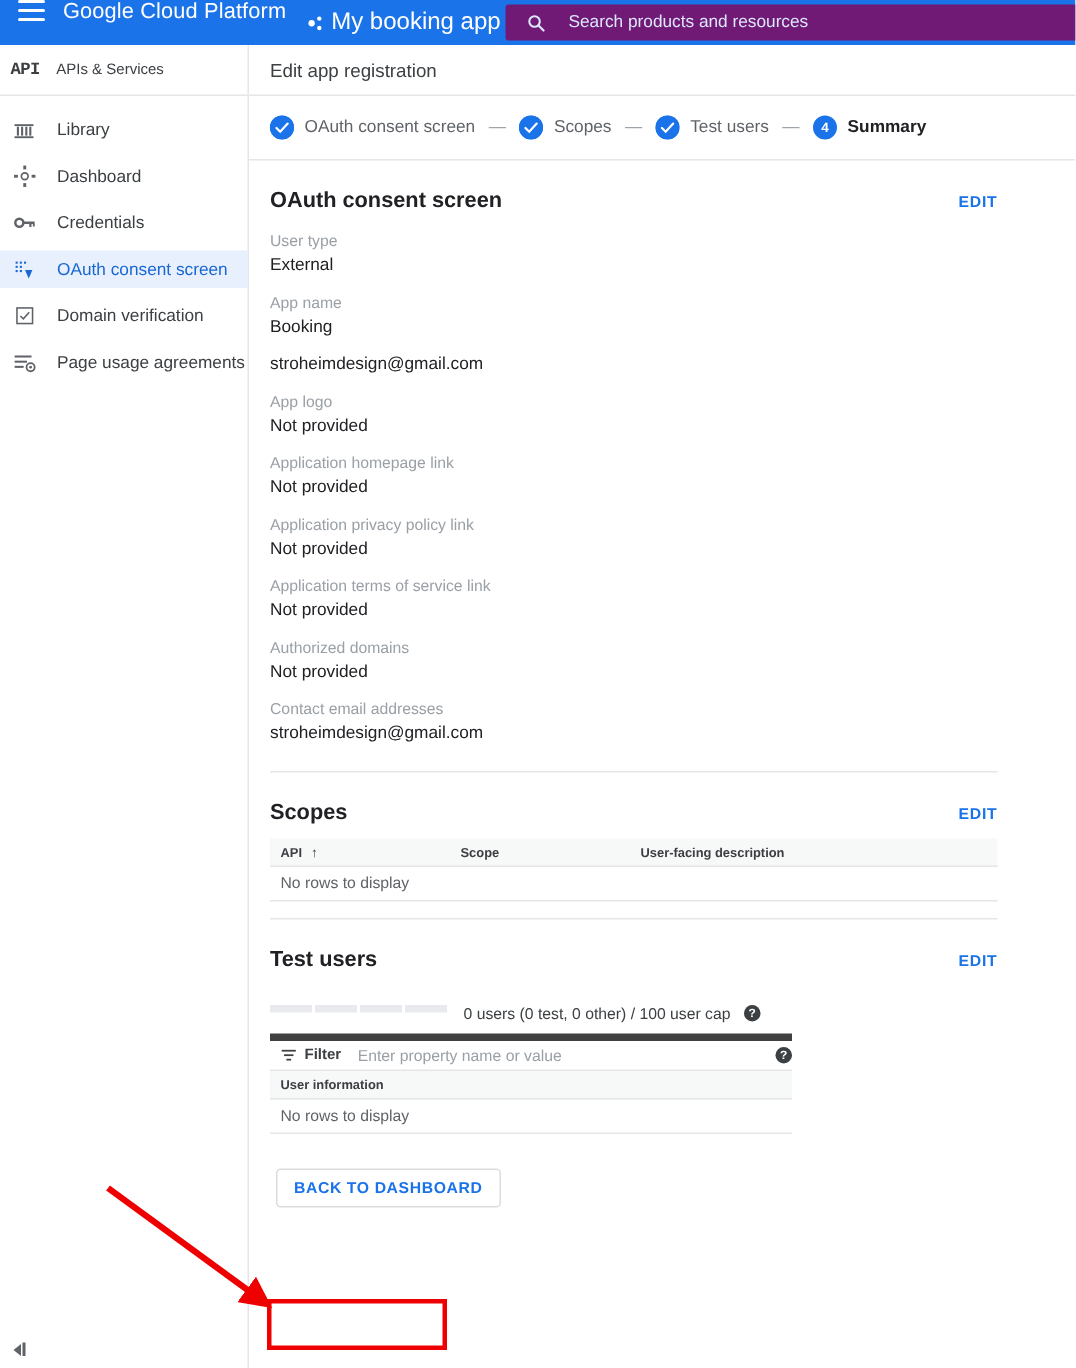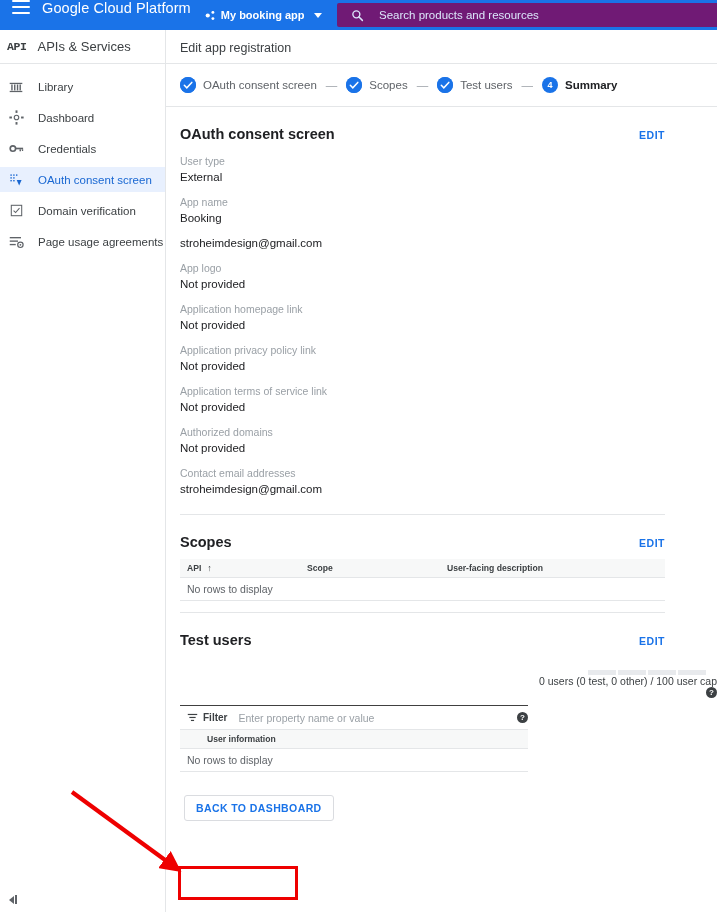--- a/index.html
+++ b/index.html
@@ -31,21 +31,21 @@
   .hamburger span { display: block; height: 2px; background: #fff; border-radius: 1px; }
   .brand {
     color: #fff;
     font-size: 14.5px;
     letter-spacing: .1px;
     white-space: nowrap;
     margin-right: 14px;
   }
   .project-chip {
     display: flex; align-items: center; gap: 5px;
-    color: #fff; font-size: 11px; font-weight: bold;
+    color: #fff; font-size: 16px; font-weight: normal;
     white-space: nowrap; cursor: pointer;
   }
   .proj-icon { width: 11px; height: 11px; display:block; }
   .chev {
     width: 0; height: 0;
     border-left: 4.5px solid transparent;
     border-right: 4.5px solid transparent;
     border-top: 5px solid #fff;
     margin-left: 4px;
   }
@@ -79,21 +79,21 @@
     display: flex; align-items: center;
     padding-left: 7px;
     border-right: 1px solid #e4e6e8;
   }
   .api-glyph {
     font-family: "Liberation Mono", monospace;
     font-size: 11.5px; font-weight: bold;
     color: #3c4043; letter-spacing: -0.4px;
     margin-right: 11px;
   }
-  .prod-name { font-size: 13px; color: #3c4043; }
+  .prod-name { font-size: 10px; color: #3c4043; }
   .page-title-wrap { padding-left: 14px; }
   .page-title { font-size: 12.5px; color: #3c4043; }
 
   
   .body-split { display: flex; height: calc(912px - 30px - 34px); }
 
   
   .sidebar {
     width: 166px;
     flex: 0 0 166px;
@@ -196,54 +196,53 @@
     display: flex; align-items: center;
     height: 19px;
     border-bottom: 1px solid #e4e6e8;
     padding-left: 7px;
     color: #3c4043;
     font-weight: bold;
     font-size: 8.6px;
   }
   .th-api { width: 120px; display: flex; align-items: center; gap: 6px; }
   .th-scope { width: 120px; }
-  .th-desc { flex: 1; margin-left: 20px; }
+  .th-desc { flex: 1; }
   .sort-arrow { font-size: 9px; color: #3c4043; }
   .tbl-empty {
     height: 23px; display: flex; align-items: center;
     padding-left: 7px;
     color: #5f6368; font-size: 10.5px;
     border-bottom: 1px solid #e4e6e8;
   }
   .tbl-foot { height: 12px; border-bottom: 1px solid #e4e6e8; }
 
   
   .capbar-row {
-    display: flex; align-items: flex-end;
+    display: flex; align-items: flex-start;
     margin-top: 22px;
-    flex-direction: column;
   }
   .capbar { display: flex; gap: 2px; margin-right: 11px; }
   .capseg { width: 28px; height: 5px; background: #e8eaed; }
   .cap-text { font-size: 10.5px; color: #3c4043; }
   .help-ico {
     width: 11px; height: 11px; border-radius: 50%;
     background: #3c4043; color: #fff;
     font-size: 8px; font-weight: bold;
     display: inline-flex; align-items: center; justify-content: center;
     margin-left: 9px; cursor: pointer;
     flex: 0 0 11px;
   }
 
   .filter-row {
     display: flex; align-items: center;
     height: 25px;
     margin-top: 7px;
     margin-right: 189px;
-    border-top: 1px solid #404040;
+    border-top: 5px solid #404040;
     border-bottom: 1px solid #e4e6e8;
     padding-left: 7px;
   }
   .filter-ico { width: 11px; height: 11px; margin-right: 5px; }
   .filter-label { font-size: 10px; font-weight: bold; color: #3c4043; margin-right: 9px; }
   .filter-input {
     border: 0; outline: none; background: transparent;
     font-size: 10.5px; color: #80868b;
     font-family: "Liberation Sans", sans-serif;
     flex: 1;

